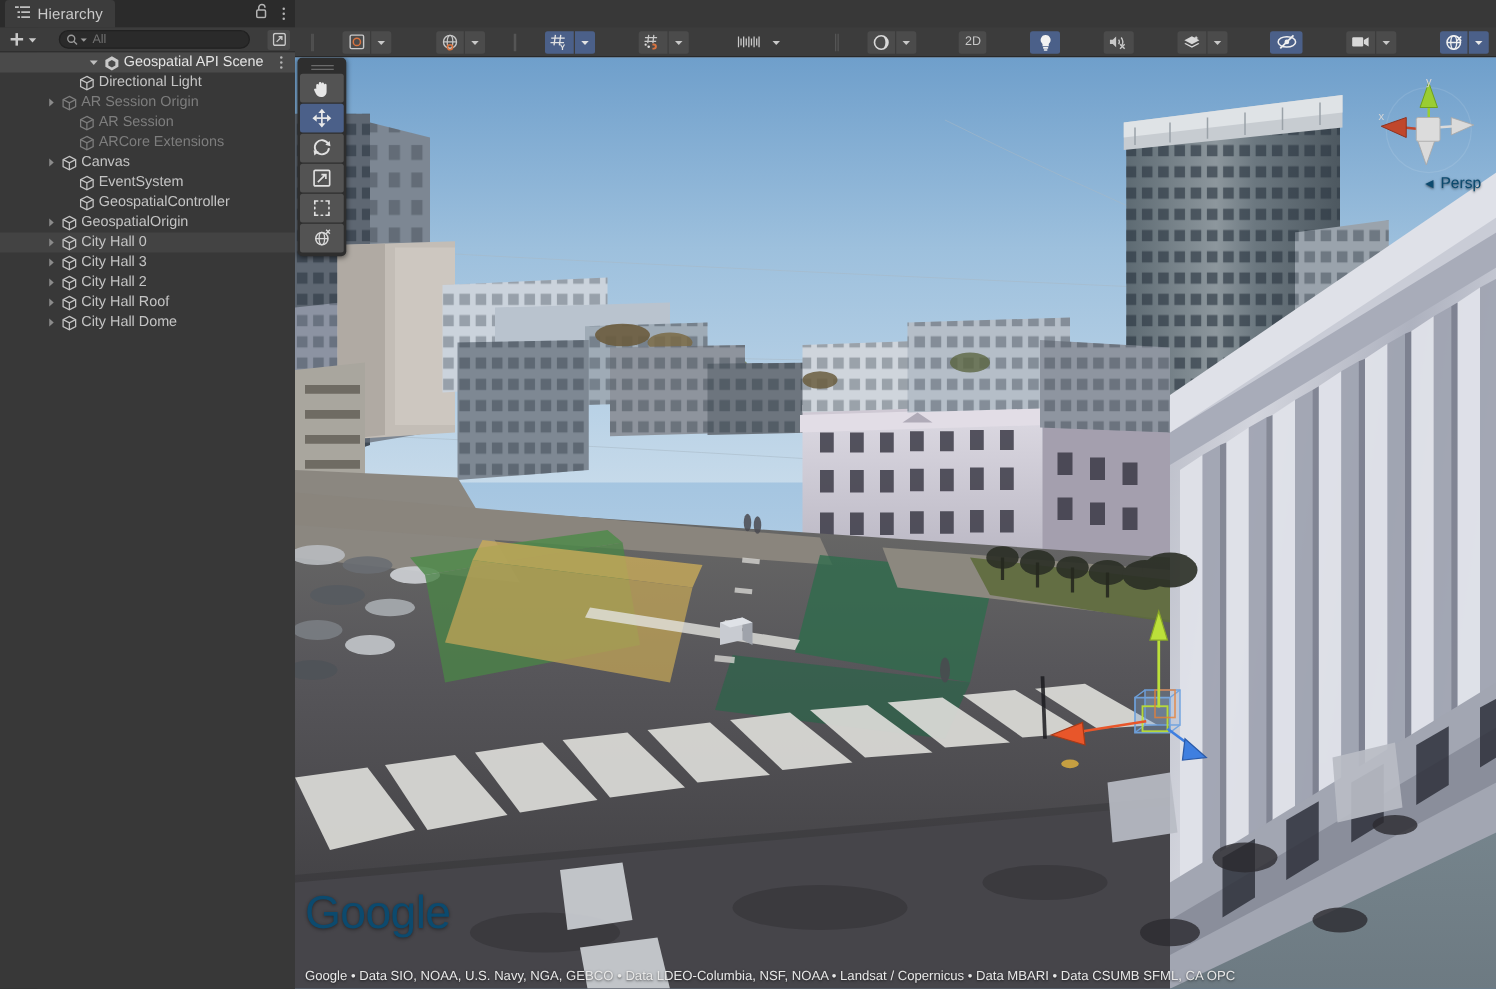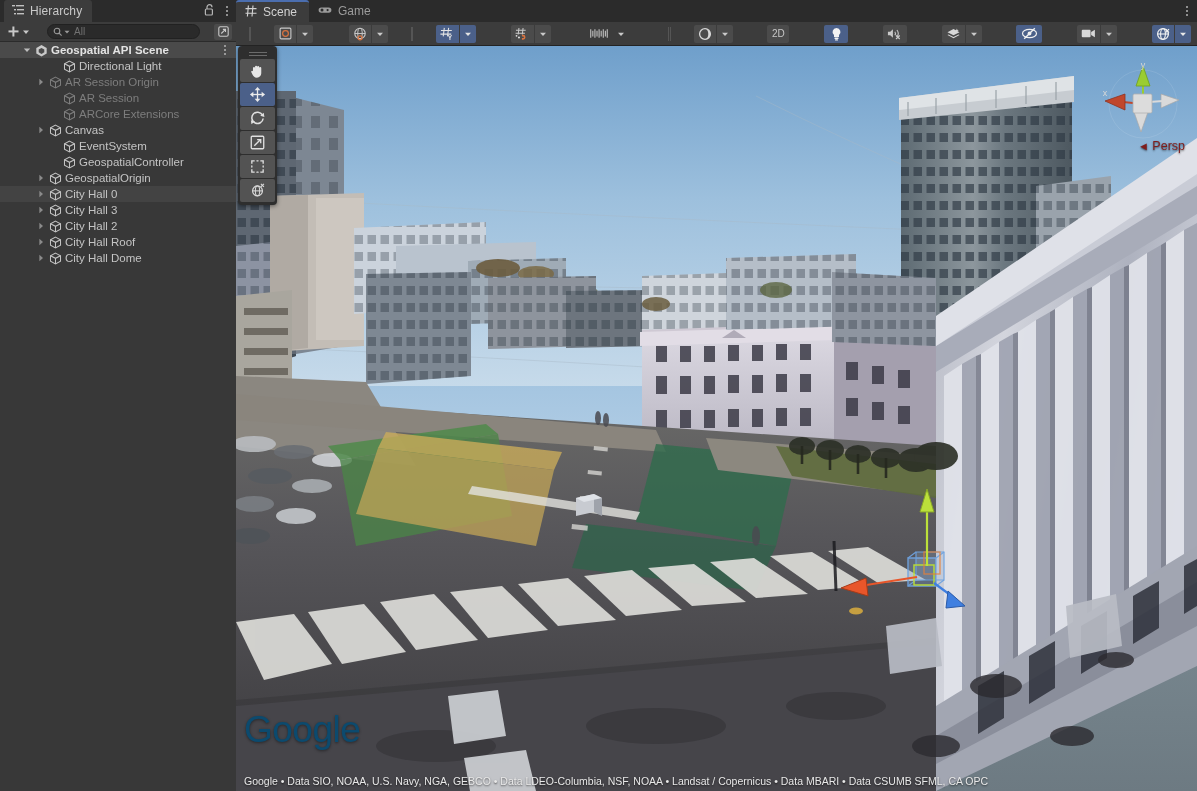--- a/index.html
+++ b/index.html
@@ -56,21 +56,21 @@
   .expand-btn {
     width: 18px; height: 16px; background: #4b4b4b; border-radius: 2px;
     display:flex; align-items:center; justify-content:center; margin-left:2px; cursor:pointer;
   }
 
   #tree { position: absolute; left: 0; top: 42px; width: 236px; bottom: 0; background:#383838; }
   .row {
     position: relative; height: 16px; display: flex; align-items: center;
     font-size: 11.5px; color: #c4c4c4; white-space: nowrap;
   }
-  .row.scene-root { background: #4a4a4a; color: #e3e3e3; font-weight: bold; }
+  .row.scene-root { background: #4a4a4a; color: #e3e3e3; font-weight: normal; padding-left: 48px; }
   .row.hovered { background: #434343; }
   .row .twisty {
     width: 13px; height: 16px; display:flex; align-items:center; justify-content:center;
     flex: 0 0 13px; cursor:pointer;
   }
   .row .ico { width: 16px; height:16px; display:flex; align-items:center; justify-content:center; flex:0 0 16px; margin-right:2px;}
   .row.dim { color: #7d7d7d; }
   .row .rk { position:absolute; right:6px; top:0; height:16px; }
 
   
@@ -137,21 +137,21 @@
   .tp-grip i { width:18px; height:1px; background:#6b6b6b; display:block; box-shadow:0 3px 0 #6b6b6b; }
   .tp-btn {
     height:23px; margin:1px 2px; border-radius:2px; background:#535353;
     display:flex; align-items:center; justify-content:center; cursor:pointer;
   }
   .tp-btn.on { background:#4b6089; }
 
   
   .gizmo { position:absolute; right:6px; top:10px; width:100px; height:105px; }
   .persp-lbl {
-    position:absolute; right:12px; top:93px; font-size:12.5px; color:#7f1d1d;
+    position:absolute; right:12px; top:93px; font-size:12.5px; color:#0c4a6e;
     text-shadow:0 1px 2px rgba(0,0,0,.6);
   }
 </style>
 </head>
 <body>
 
 <div id="app">
 
   <div id="hierarchy">
     <div class="h-gutter"></div>
@@ -407,47 +407,20 @@
               <path d="M1.6 4 L7 6.8 L12.4 4 M7 6.8 V12.8" fill="none" stroke="currentColor" stroke-width="1.1"></path>
             </svg>
           </span>
           <span>City Hall Dome</span>
         </div>
       </div>
   </div>
 
   <div id="scenepanel">
 
-    <div class="s-tabstrip">
-      <div class="s-tab active">
-        <span>
-          <svg width="12" height="12" viewBox="0 0 12 12">
-            <path d="M3.4 0.5 L2.4 11.5 M8 0.5 L7 11.5 M0.5 3.6 H11.5 M0.5 8.2 H11.5" stroke="#d2d2d2" stroke-width="1.15" fill="none"></path>
-          </svg>
-        </span>
-        <span>Scene</span>
-      </div>
-      <div class="s-tab">
-        <span>
-          <svg width="14" height="10" viewBox="0 0 14 10">
-            <rect x="0.6" y="2.4" width="12.8" height="5.4" rx="2.7" fill="#9b9b9b"></rect>
-            <circle cx="4" cy="5.1" r="1.5" fill="#2b2b2b"></circle>
-            <circle cx="9.6" cy="5.1" r="1.1" fill="#2b2b2b"></circle>
-          </svg>
-        </span>
-        <span>Game</span>
-      </div>
-      <div class="s-kebab">
-        <span class="kebab" style="height:22px;justify-content:center">
-            <i></i>
-            <i></i>
-            <i></i>
-          </span>
-      </div>
-    </div>
 
     <div class="s-toolbar">
       <div class="tb-sep2"></div>
 
       <div class="tgrp">
         <div class="tbtn">
           <svg width="13" height="13" viewBox="0 0 14 14">
             <rect x="1.2" y="1.2" width="11.6" height="11.6" rx="1.2" fill="none" stroke="#c9c9c9" stroke-width="1.2"></rect>
             <circle cx="7" cy="7" r="3.1" fill="none" stroke="#d9733f" stroke-width="1.3"></circle>
           </svg>

